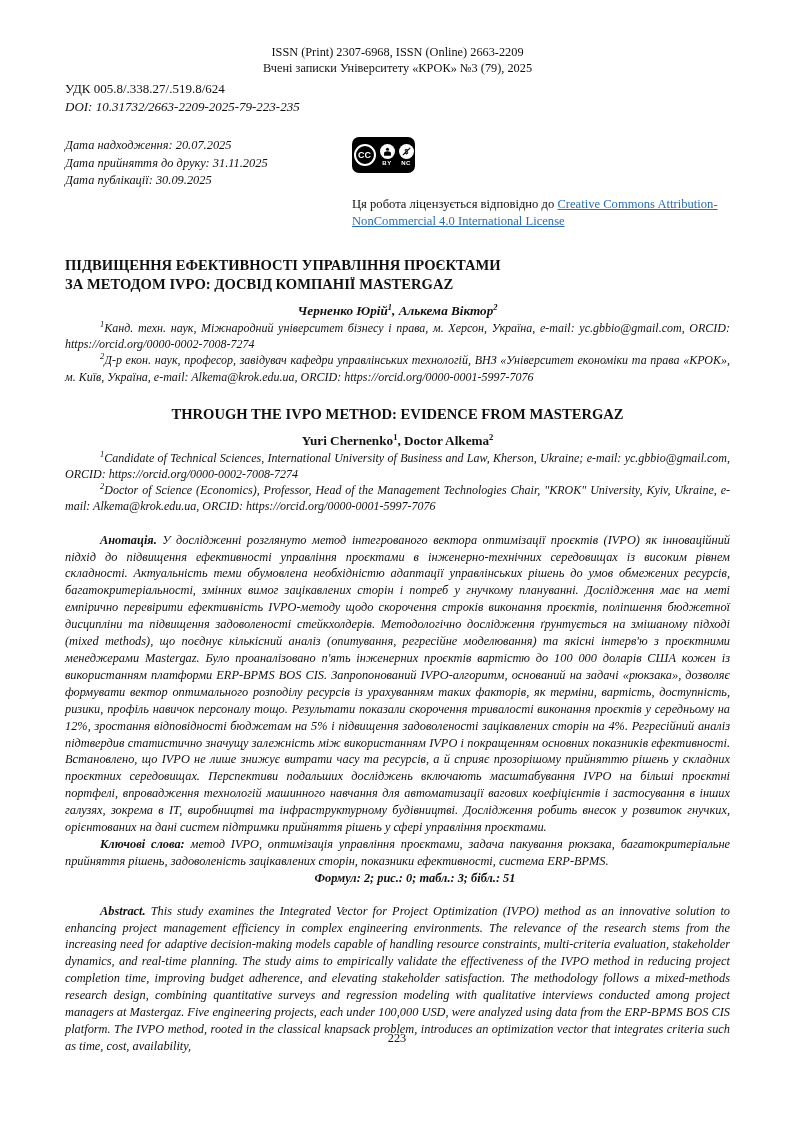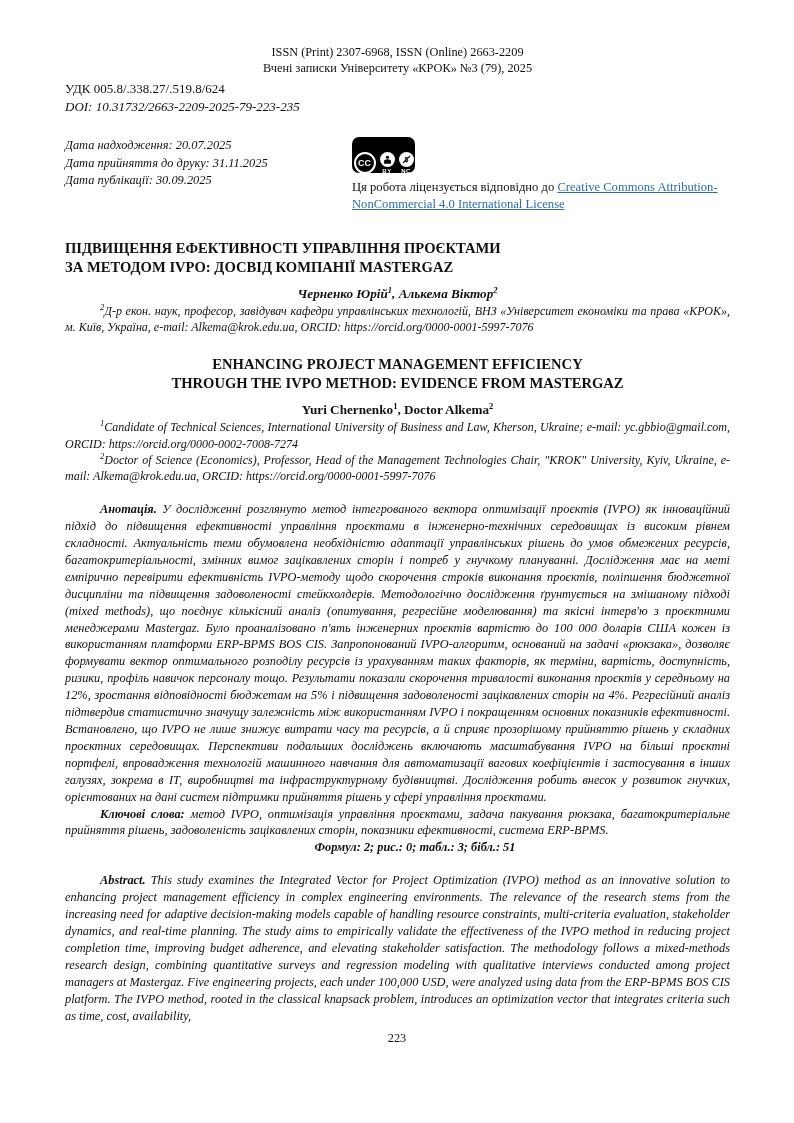--- a/index.html
+++ b/index.html
@@ -22,41 +22,41 @@
   .doi { font-size: 13px; line-height: 18px; font-style: italic; }
 
   .meta-row { display: flex; margin-top: 21px; }
   .dates-col { width: 287px; flex: none; }
   .date-line { font-size: 12.4px; line-height: 17.5px; font-style: italic; }
   .license-col { flex: 1; }
 
   .cc-badge {
     width: 63px; height: 36px;
     background: #000; border-radius: 7px;
-    display: flex; align-items: flex-start; justify-content: center;
+    display: flex; align-items: center; justify-content: center;
     gap: 4px; padding: 15px 4px;
   }
   .cc-circle {
     width: 22px; height: 22px; flex: none;
     border: 2px solid #fff; border-radius: 50%;
     color: #fff; font-weight: bold; font-size: 9px;
     display: flex; align-items: center; justify-content: center;
     font-family: "Liberation Sans", sans-serif;
   }
   .cc-col { display: flex; flex-direction: column; align-items: center; gap: 1px; }
   .icon-circle {
     width: 15px; height: 15px; background: #fff; border-radius: 50%;
     display: flex; align-items: center; justify-content: center; overflow: hidden;
   }
   .icon-circle svg { display: block; }
   .cc-label {
     color: #fff; font-size: 6px; line-height: 7px; font-weight: bold;
     font-family: "Liberation Sans", sans-serif; letter-spacing: .5px;
   }
-  .license-text { margin-top: 6px; font-size: 12.6px; line-height: 17px; }
+  .license-text { margin-top: 23px; font-size: 12.6px; line-height: 17px; }
   .license-link { color: var(--link-color); text-decoration: underline; cursor: pointer; }
 
   .title-uk { margin-top: 26px; font-size: 14.6px; line-height: 19px; font-weight: bold; text-align: left; }
   .authors-line { font-size: 13.2px; line-height: 19px; text-align: center; margin-top: 7px; }
   .authors-uk { font-weight: bold; font-style: italic; }
   .authors-en { font-weight: bold; }
   .affil { font-size: 12px; line-height: 16.2px; font-style: italic; text-align: justify; text-indent: 35px; }
 
   .title-en { margin-top: 20px; font-size: 14.6px; line-height: 19px; font-weight: bold; text-align: center; }
 
@@ -117,24 +117,24 @@
       </div>
       <div class="license-text"><span>Ця робота ліцензується відповідно до </span><a class="license-link">Creative Commons Attribution-NonCommercial 4.0 International License</a></div>
     </div>
   </div>
 
   <div class="title-uk">
     <div>ПІДВИЩЕННЯ ЕФЕКТИВНОСТІ УПРАВЛІННЯ ПРОЄКТАМИ</div>
     <div>ЗА МЕТОДОМ IVPO: ДОСВІД КОМПАНІЇ MASTERGAZ</div>
   </div>
   <div class="authors-line authors-uk"><span>Черненко Юрій</span><sup>1</sup><span>, </span><span>Алькема Віктор</span><sup>2</sup></div>
+  <div class="affil"><sup>1</sup><span>Канд. техн. наук, Міжнародний університет бізнесу і права, м. Херсон, Україна, e-mail: yc.gbbio@gmail.com, ORCID: https://orcid.org/0000-0002-7008-7274</span></div>
   <div class="affil"><sup>2</sup><span>Д-р екон. наук, професор, завідувач кафедри управлінських технологій, ВНЗ «Університет економіки та права «КРОК», м. Київ, Україна, e-mail: Alkema@krok.edu.ua, ORCID: https://orcid.org/0000-0001-5997-7076</span></div>
 
   <div class="title-en">
-    <div>ENHANCING PROJECT MANAGEMENT EFFICIENCY</div>
     <div>THROUGH THE IVPO METHOD: EVIDENCE FROM MASTERGAZ</div>
   </div>
   <div class="authors-line authors-en"><span>Yuri Chernenko</span><sup>1</sup><span>, </span><span>Doctor Alkema</span><sup>2</sup></div>
   <div class="affil"><sup>1</sup><span>Candidate of Technical Sciences, International University of Business and Law, Kherson, Ukraine; e-mail: yc.gbbio@gmail.com, ORCID: https://orcid.org/0000-0002-7008-7274</span></div>
   <div class="affil"><sup>2</sup><span>Doctor of Science (Economics), Professor, Head of the Management Technologies Chair, "KROK" University, Kyiv, Ukraine, e-mail: Alkema@krok.edu.ua, ORCID: https://orcid.org/0000-0001-5997-7076</span></div>
 
   <div class="abstract-block">
     <div class="para"><span class="lead">Анотація.</span><span> У дослідженні розглянуто метод інтегрованого вектора оптимізації проєктів (IVPO) як інноваційний підхід до підвищення ефективності управління проєктами в інженерно-технічних середовищах із високим рівнем складності. Актуальність теми обумовлена необхідністю адаптації управлінських рішень до умов обмежених ресурсів, багатокритеріальності, змінних вимог зацікавлених сторін і потреб у гнучкому плануванні. Дослідження має на меті емпірично перевірити ефективність IVPO-методу щодо скорочення строків виконання проєктів, поліпшення бюджетної дисципліни та підвищення задоволеності стейкхолдерів. Методологічно дослідження ґрунтується на змішаному підході (mixed methods), що поєднує кількісний аналіз (опитування, регресійне моделювання) та якісні інтерв'ю з проєктними менеджерами Mastergaz. Було проаналізовано п'ять інженерних проєктів вартістю до 100 000 доларів США кожен із використанням платформи ERP-BPMS BOS CIS. Запропонований IVPO-алгоритм, оснований на задачі «рюкзака», дозволяє формувати вектор оптимального розподілу ресурсів із урахуванням таких факторів, як терміни, вартість, доступність, ризики, профіль навичок персоналу тощо. Результати показали скорочення тривалості виконання проєктів у середньому на 12%, зростання відповідності бюджетам на 5% і підвищення задоволеності зацікавлених сторін на 4%. Регресійний аналіз підтвердив статистично значущу залежність між використанням IVPO і покращенням основних показників ефективності. Встановлено, що IVPO не лише знижує витрати часу та ресурсів, а й сприяє прозорішому прийняттю рішень у складних проєктних середовищах. Перспективи подальших досліджень включають масштабування IVPO на більші проєктні портфелі, впровадження технологій машинного навчання для автоматизації вагових коефіцієнтів і застосування в інших галузях, зокрема в ІТ, виробництві та інфраструктурному будівництві. Дослідження робить внесок у розвиток гнучких, орієнтованих на дані систем підтримки прийняття рішень у сфері управління проєктами.</span></div>
     <div class="para"><span class="lead">Ключові слова:</span><span> метод IVPO, оптимізація управління проєктами, задача пакування рюкзака, багатокритеріальне прийняття рішень, задоволеність зацікавлених сторін, показники ефективності, система ERP-BPMS.</span></div>
     <div class="counts">Формул: 2; рис.: 0; табл.: 3; бібл.: 51</div>

